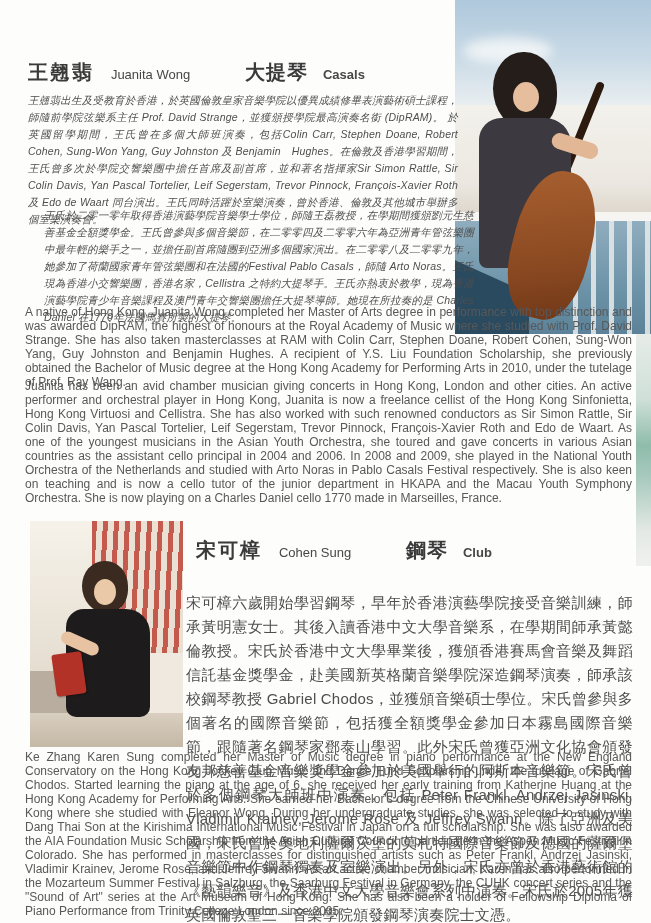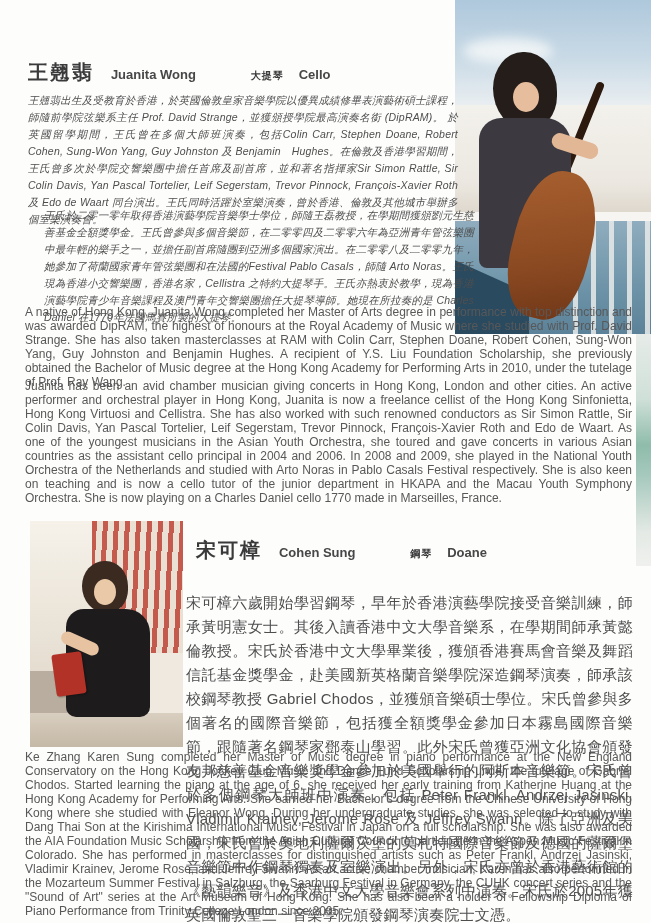--- a/index.html
+++ b/index.html
@@ -4,22 +4,22 @@
 <style>
   html,body{margin:0;padding:0;background:#e9e9e9;}
   .page{
     position:relative;width:651px;height:923px;margin:0 auto;
     background:#fdfdfc;overflow:hidden;
     font-family:"Liberation Sans",sans-serif;color:#4c4c4c;
   }
   
   .artist-header{position:absolute;white-space:nowrap;color:#3e3e3e;}
   .hdr-zh{font-size:20px;font-weight:bold;letter-spacing:2px;color:#3a3a3a;text-align:right;}
-  .hdr-en{font-size:13px;font-weight:bold;margin-left:8px;color:#474747;}
-  .hdr-inst-zh{font-size:10px;font-weight:bold;margin-left:46px;letter-spacing:1px;color:#3a3a3a;}
+  .hdr-en{font-size:13px;font-weight:normal;margin-left:8px;color:#474747;}
+  .hdr-inst-zh{font-size:20px;font-weight:bold;margin-left:46px;letter-spacing:1px;color:#3a3a3a;}
   .hdr-inst-en{font-size:13px;font-weight:bold;margin-left:6px;color:#474747;}
   
   .para{position:absolute;margin:0;text-align:justify;}
   .zh-para{font-size:10.5px;line-height:17px;color:#4e4e4e;letter-spacing:0.2px;font-style:italic;}
   .en-para{font-size:12px;line-height:14px;color:#585858;}
   .zh-para-karen{font-size:15px;line-height:24px;color:#4e4e4e;letter-spacing:0.2px;}
   
   .photo{position:absolute;overflow:hidden;}
   .photo-cello{left:455px;top:0;width:196px;height:334px;background:#e9edf0;}
   .pc-sky{position:absolute;left:0;top:0;width:100%;height:105px;
@@ -95,21 +95,21 @@
       <div class="pc-arm"></div>
       <div class="pc-cello-body"></div>
     </div>
 
     <div class="edge-strip"></div>
 
     <h1 class="artist-header" style="left:28px;top:50px;margin:0;">
       <span class="hdr-zh">王翹翡</span>
       <span class="hdr-en">Juanita Wong</span>
       <span class="hdr-inst-zh">大提琴</span>
-      <span class="hdr-inst-en">Cello</span>
+      <span class="hdr-inst-en">Casals</span>
     </h1>
 
     <p class="para zh-para" style="left:28px;top:92px;width:430px;">王翹翡出生及受教育於香港，於英國倫敦皇家音樂學院以優異成績修畢表演藝術碩士課程，師隨前學院弦樂系主任 Prof. David Strange，並獲頒授學院最高演奏名銜 (DipRAM)。 於英國留學期間，王氏曾在多個大師班演奏，包括Colin Carr, Stephen Doane, Robert Cohen, Sung-Won Yang, Guy Johnston 及 Benjamin　Hughes。在倫敦及香港學習期間，王氏曾多次於學院交響樂團中擔任首席及副首席，並和著名指揮家Sir Simon Rattle, Sir Colin Davis, Yan Pascal Tortelier, Leif Segerstam, Trevor Pinnock, François-Xavier Roth 及 Edo de Waart 同台演出。王氏同時活躍於室樂演奏，曾於香港、倫敦及其他城市舉辦多個室樂演奏會。</p>
 
     <p class="para zh-para" style="left:44px;top:207px;width:430px;">王氏於二零一零年取得香港演藝學院音樂學士學位，師隨王磊教授，在學期間獲頒劉元生慈善基金全額獎學金。王氏曾參與多個音樂節，在二零零四及二零零六年為亞洲青年管弦樂團中最年輕的樂手之一，並擔任副首席隨團到亞洲多個國家演出。在二零零八及二零零九年，她參加了荷蘭國家青年管弦樂團和在法國的Festival Pablo Casals，師隨 Arto Noras。王氏現為香港小交響樂團，香港名家，Cellistra 之特約大提琴手。王氏亦熱衷於教學，現為香港演藝學院青少年音樂課程及澳門青年交響樂團擔任大提琴導師。她現在所拉奏的是 Charles Daniel 在1770年法國馬賽所製的大提琴。</p>
 
     <p class="para en-para" style="left:25px;top:305px;width:607px;">A native of Hong Kong, Juanita Wong completed her Master of Arts degree in performance with top distinction and was awarded DipRAM, the highest of honours at the Royal Academy of Music where she studied with Prof. David Strange. She has also taken masterclasses at RAM with Colin Carr, Stephen Doane, Robert Cohen, Sung-Won Yang, Guy Johnston and Benjamin Hughes. A recipient of Y.S. Liu Foundation Scholarship, she previously obtained the Bachelor of Music degree at the Hong Kong Academy for Performing Arts in 2010, under the tutelage of Prof. Ray Wang.</p>
 
     <p class="para en-para" style="left:25px;top:379px;width:607px;">Juanita has been an avid chamber musician giving concerts in Hong Kong, London and other cities. An active performer and orchestral player in Hong Kong, Juanita is now a freelance cellist of the Hong Kong Sinfonietta, Hong Kong Virtuosi and Cellistra. She has also worked with such renowned conductors as Sir Simon Rattle, Sir Colin Davis, Yan Pascal Tortelier, Leif Segerstam, Trevor Pinnock, François-Xavier Roth and Edo de Waart. As one of the youngest musicians in the Asian Youth Orchestra, she toured and gave concerts in various Asian countries as the assistant cello principal in 2004 and 2006. In 2008 and 2009, she played in the National Youth Orchestra of the Netherlands and studied with Arto Noras in Pablo Casals Festival respectively. She is also keen on teaching and is now a cello tutor of the junior department in HKAPA and the Macau Youth Symphony Orchestra. She is now playing on a Charles Daniel cello 1770 made in Marseilles, France.</p>
   </section>
@@ -126,21 +126,21 @@
       <div class="pp-face"></div>
       <div class="pp-dress"></div>
       <div class="pp-arm"></div>
       <div class="pp-folder"></div>
     </div>
 
     <h1 class="artist-header" style="left:196px;top:528px;margin:0;">
       <span class="hdr-zh">宋可樟</span>
       <span class="hdr-en">Cohen Sung</span>
       <span class="hdr-inst-zh">鋼琴</span>
-      <span class="hdr-inst-en">Doane</span>
+      <span class="hdr-inst-en">Club</span>
     </h1>
 
     <p class="para zh-para-karen" style="left:186px;top:591px;width:447px;">宋可樟六歲開始學習鋼琴，早年於香港演藝學院接受音樂訓練，師承黃明憲女士。其後入讀香港中文大學音樂系，在學期間師承黃懿倫教授。宋氏於香港中文大學畢業後，獲頒香港賽馬會音樂及舞蹈信託基金獎學金，赴美國新英格蘭音樂學院深造鋼琴演奏，師承該校鋼琴教授 Gabriel Chodos，並獲頒音樂碩士學位。宋氏曾參與多個著名的國際音樂節，包括獲全額獎學金參加日本霧島國際音樂節，跟隨著名鋼琴家鄧泰山學習。此外宋氏曾獲亞洲文化協會頒發友邦慈善基金音樂獎學金參加於美國舉行的阿斯本音樂節。宋氏曾於多個鋼琴大師班中演奏，包括 Peter Frankl, Andrzej Jasinski, Vladimir Krainev, Jerome Rose 及 Jeffrey Swann。除了亞洲及美國，宋氏曾於奧地利薩爾茨堡的莫札特國際音樂節及德國的薩爾堡音樂節中作鋼琴獨奏及室樂演出。另外，宋氏亦曾於香港藝術館的《藝韻樂音》及香港中文大學音樂會系列中演奏。宋氏於2005年獲英國倫敦聖三一音樂學院頒發鋼琴演奏院士文憑。</p>
 
     <p class="para en-para" style="left:25px;top:750px;width:607px;">Ke Zhang Karen Sung completed her Master of Music degree in piano performance at the New England Conservatory on the Hong Kong Jockey Club Music and Dance Fund Scholarship under the tutelage of Gabriel Chodos. Started learning the piano at the age of 6, she received her early training from Katherine Huang at the Hong Kong Academy for Performing Arts. She earned her Bachelor's degree from the Chinese University of Hong Kong where she studied with Eleanor Wong. During her undergraduate studies, she was selected to study with Dang Thai Son at the Kirishima International Music Festival in Japan on a full scholarship. She was also awarded the AIA Foundation Music Scholarship from the Asian Cultural Council to participate in the Aspen Music Festival in Colorado. She has performed in masterclasses for distinguished artists such as Peter Frankl, Andrzej Jasinski, Vladimir Krainev, Jerome Rose, and Jeffrey Swann. As an active chamber musician, Karen has also performed in the Mozarteum Summer Festival in Salzburg, the Saarburg Festival in Germany, the CUHK concert series and the "Sound of Art" series at the Art Museum of Hong Kong. She has also been a holder of Fellowship Diploma of Piano Performance from Trinity College London since 2005.</p>
   </section>
 
 </div>
 
 </body></html>

